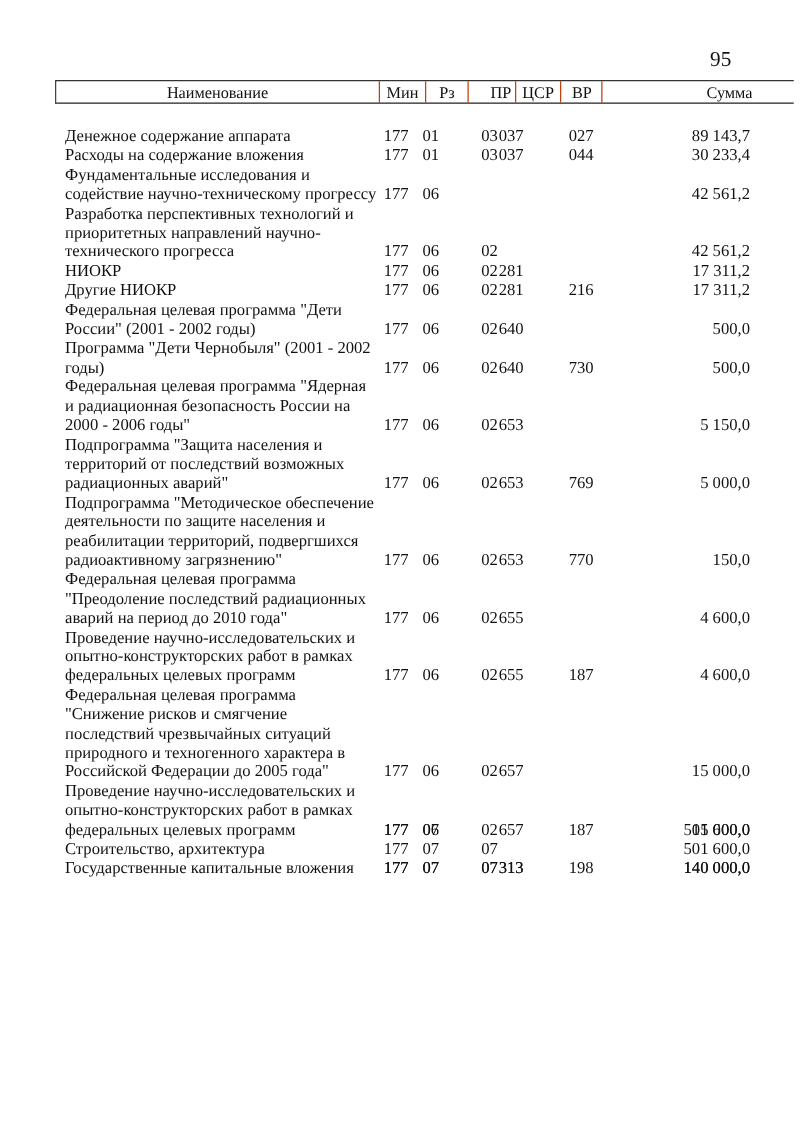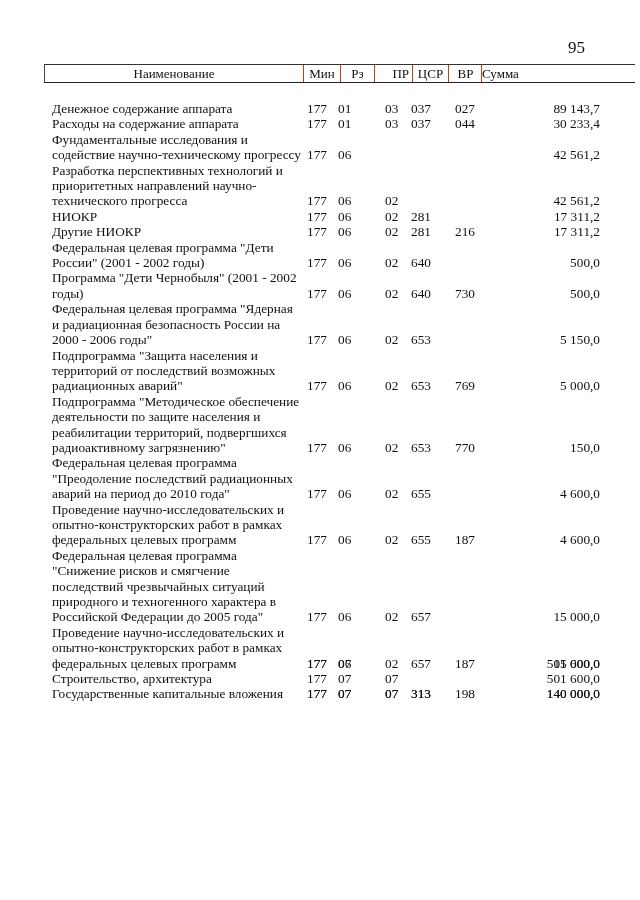--- a/index.html
+++ b/index.html
@@ -17,51 +17,51 @@
     }
     .hdr div { position: absolute; top: 0; height: 17px; line-height: 18px; font-size: 13px; }
     .hdr .sep { border-left: 1px solid #c2410c; }
     .rows { position: absolute; top: 101px; left: 52px; width: 548px; }
     .row { position: relative; }
     .row .name { width: 250px; line-height: 15.4px; font-family: Liberation Serif, serif; }
     .row .c { position: absolute; bottom: 0; line-height: 15.4px; }
     .c.min { left: 255px; }
     .c.rz { left: 286px; }
     .c.pr { left: 333px; }
-    .c.csr { left: 359px; }
+    .c.csr { left: 347px; }
     .c.vr { left: 403px; }
     .c.sum { right: 0; text-align: right; }
   </style>
 </head>
 <body>
 
 <div class="page-num">95</div>
 
 <div class="hdr">
   <div style="left:0;width:258px;text-align:center;">Наименование</div>
   <div class="sep" style="left:258px;width:36px;text-align:center;">Мин</div>
   <div class="sep" style="left:295px;width:33px;text-align:center;">Рз</div>
   <div class="sep" style="left:329px;width:37px;text-align:right;padding-right:2px;box-sizing:border-box;">ПР</div>
   <div class="sep" style="left:367px;width:35px;text-align:center;">ЦСР</div>
   <div class="sep" style="left:403px;width:33px;text-align:center;">ВР</div>
-  <div class="sep" style="left:436px;width:120px;">Сумма</div>
+  <div class="sep" style="left:436px;width:120px;text-align:right;">Сумма</div>
 </div>
 
 <div class="rows" id="rows">
     <div class="row">
     <div class="name">Денежное содержание аппарата</div>
     <span class="c min">177</span>
     <span class="c rz">01</span>
     <span class="c pr">03</span>
     <span class="c csr">037</span>
     <span class="c vr">027</span>
     <span class="c sum">89 143,7</span>
   </div>
     <div class="row">
-    <div class="name">Расходы на содержание аппарата</div>
+    <div class="name">Расходы на содержание вложения</div>
     <span class="c min">177</span>
     <span class="c rz">01</span>
     <span class="c pr">03</span>
     <span class="c csr">037</span>
     <span class="c vr">044</span>
     <span class="c sum">30 233,4</span>
   </div>
     <div class="row">
     <div class="name">Фундаментальные исследования и содействие научно-техническому прогрессу</div>
     <span class="c min">177</span>

